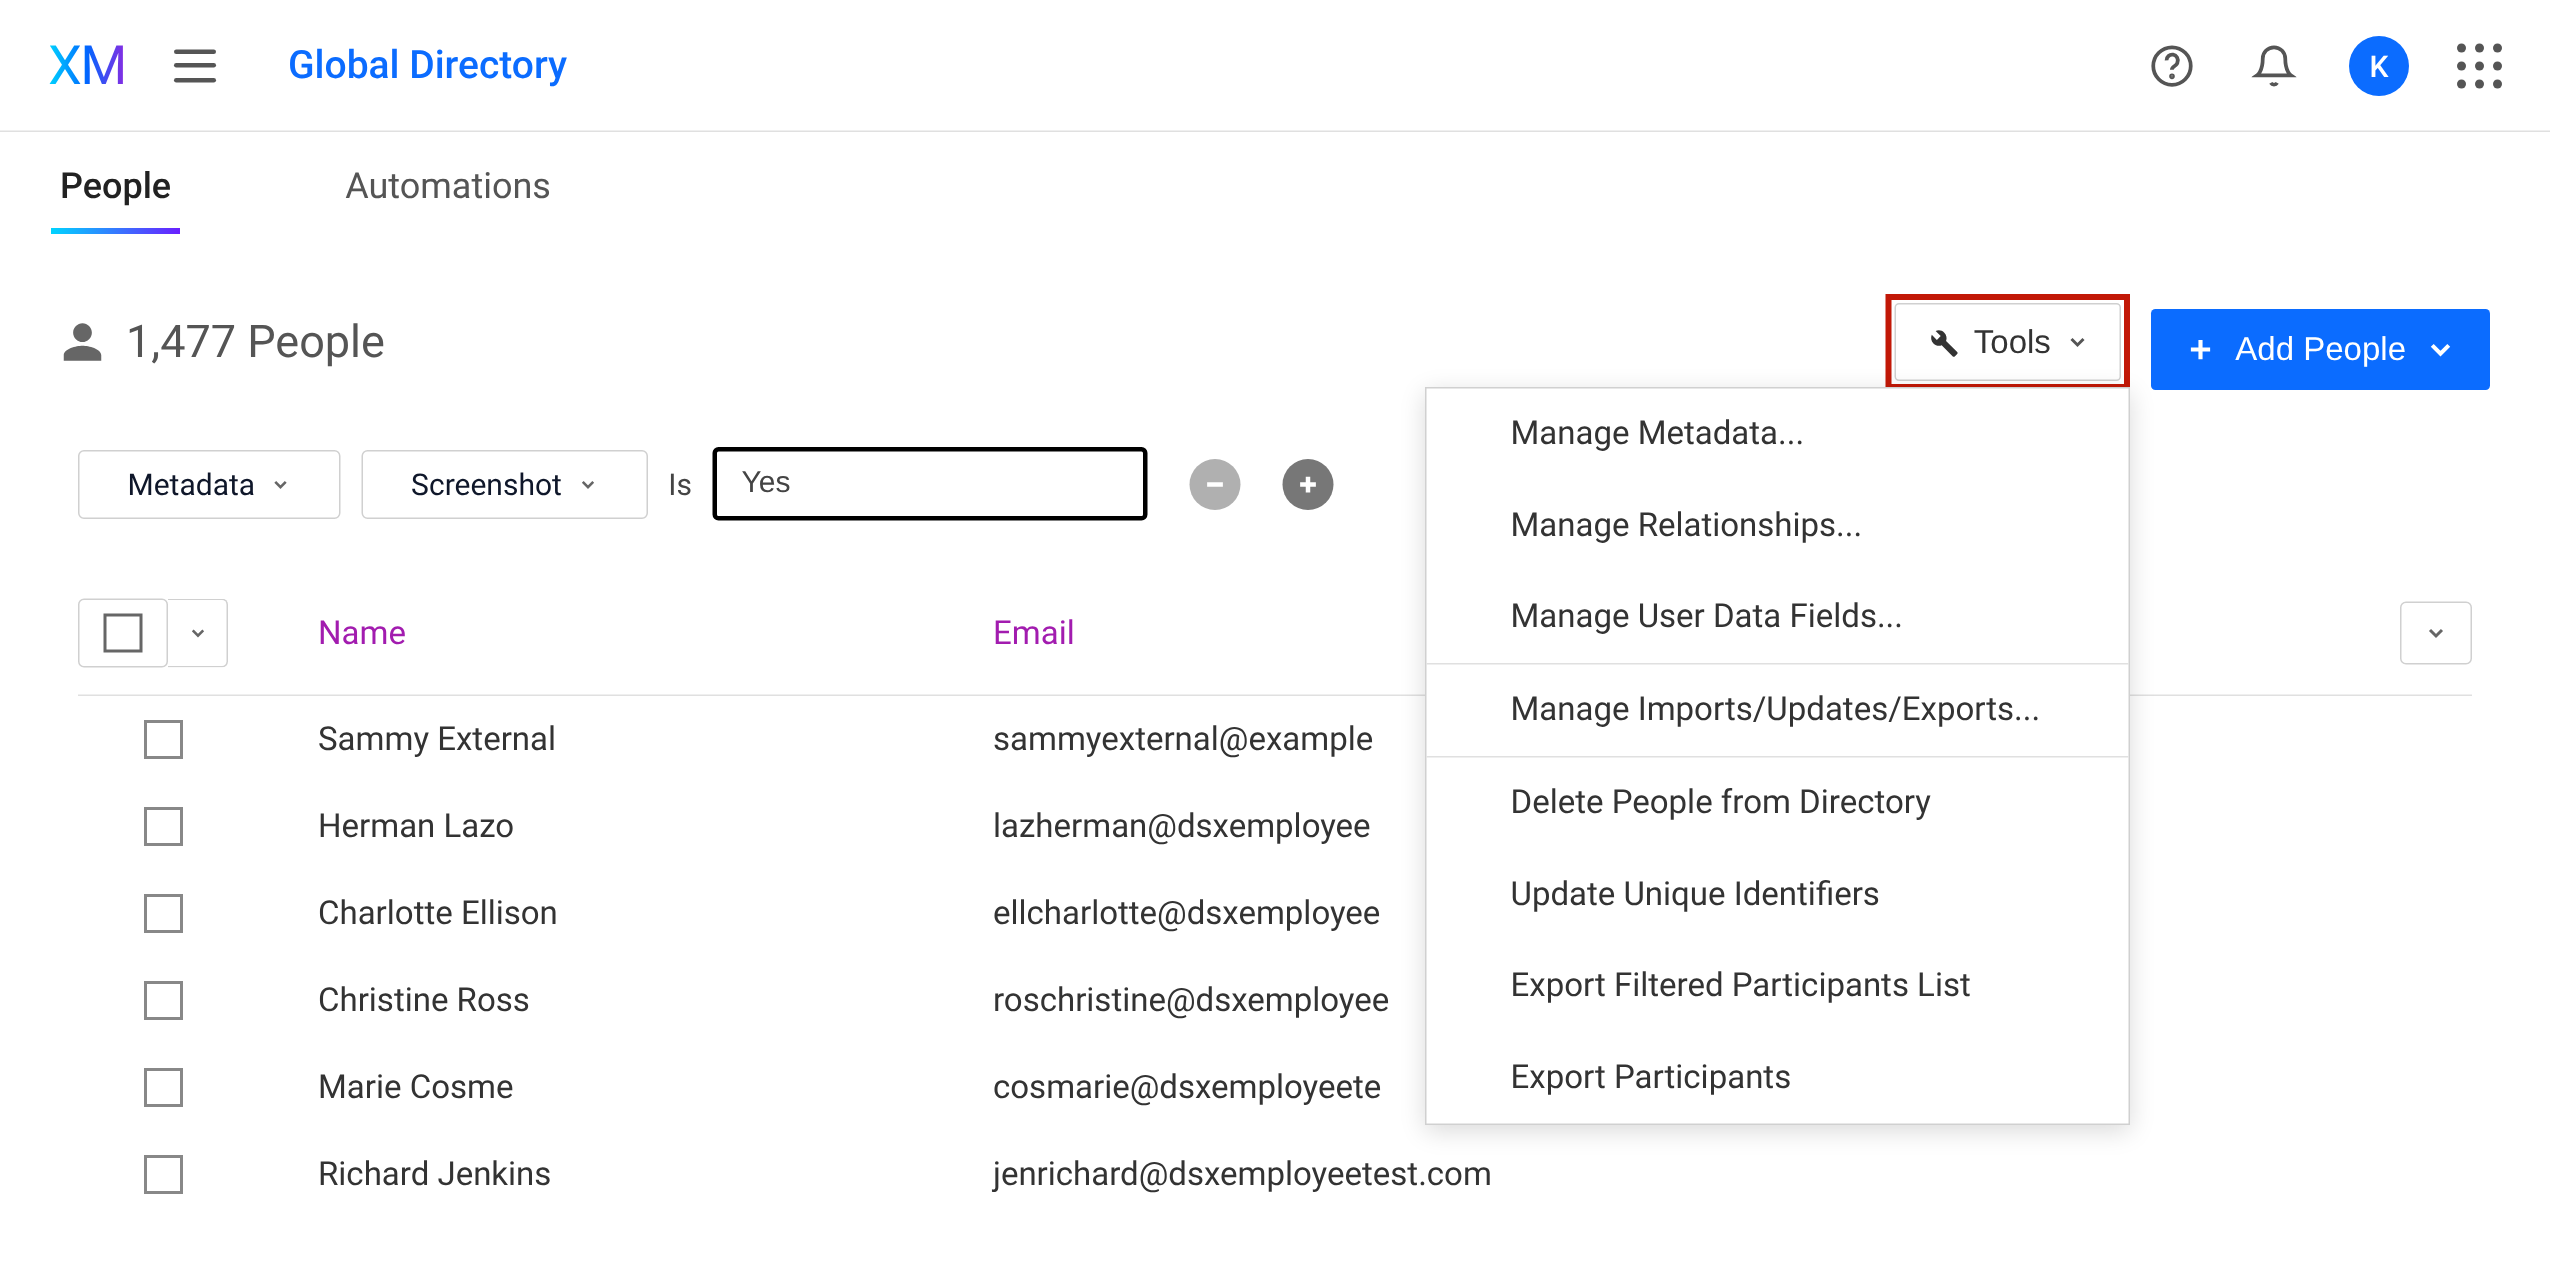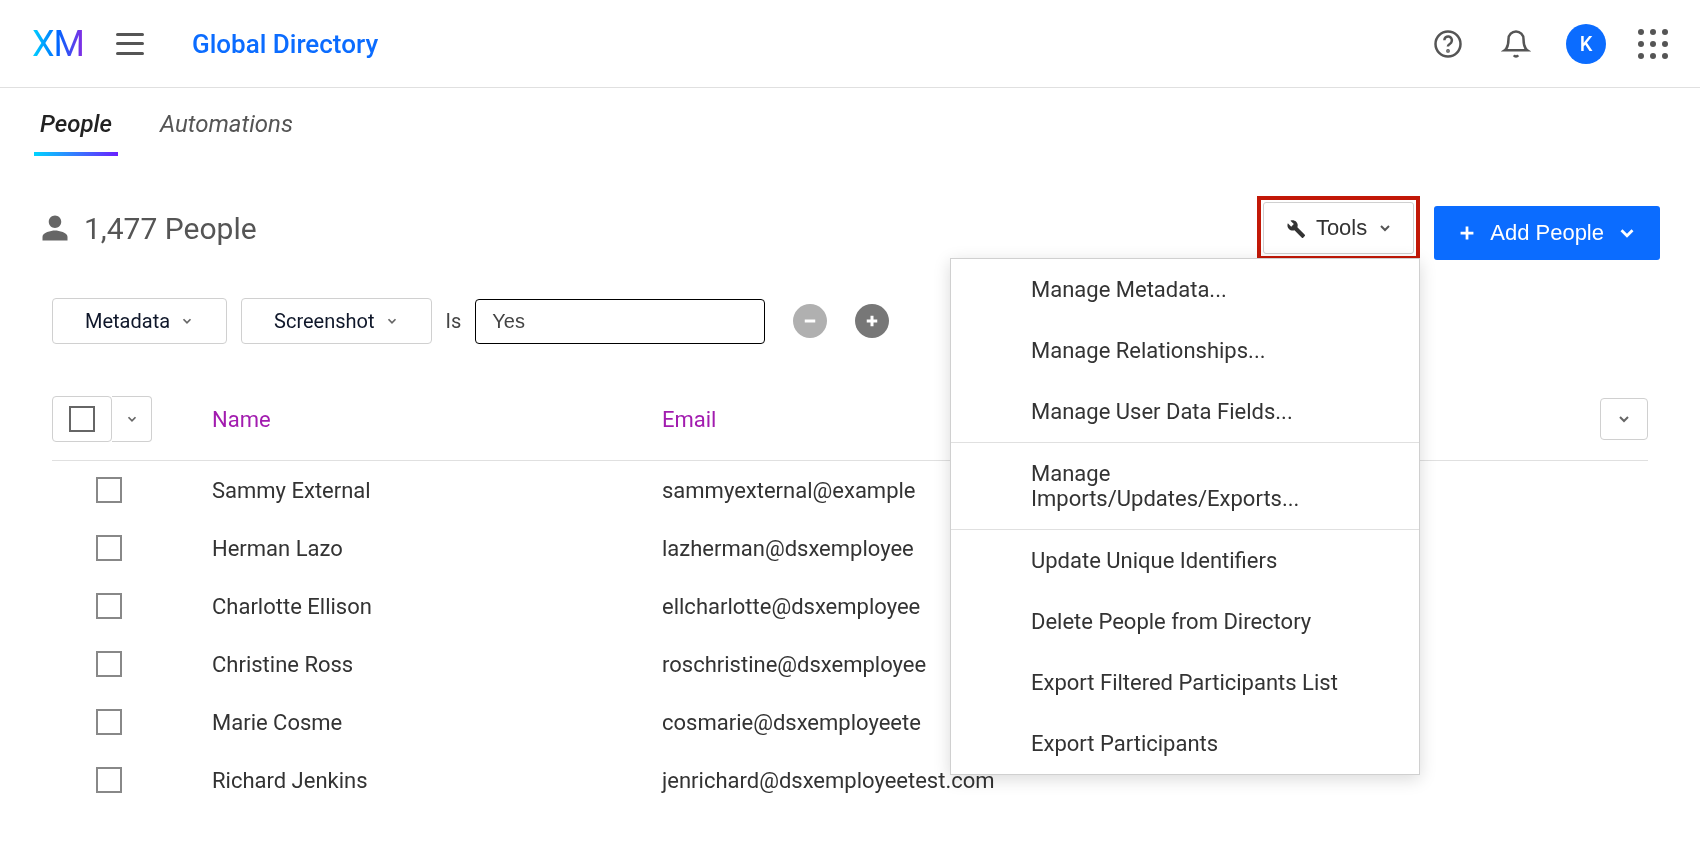--- a/index.html
+++ b/index.html
@@ -11,39 +11,39 @@
   .hamburger { width: 28px; height: 22px; display: flex; flex-direction: column; justify-content: space-between; margin-right: 48px; cursor: pointer; }
   .hamburger span { display: block; height: 3px; background: #555; border-radius: 2px; }
   .breadcrumb { font-size: 26px; color: #0b6cff; font-weight: 500; }
   .topbar-right { margin-left: auto; display: flex; align-items: center; gap: 32px; }
   .icon-btn { width: 36px; height: 36px; display: flex; align-items: center; justify-content: center; cursor: pointer; color: #555; }
   .avatar { width: 40px; height: 40px; border-radius: 50%; background: #0b6cff; color: #fff; display: flex; align-items: center; justify-content: center; font-size: 20px; font-weight: 500; }
   .apps-grid { display: grid; grid-template-columns: repeat(3, 6px); grid-template-rows: repeat(3, 6px); gap: 6px; cursor: pointer; }
   .apps-grid span { width: 6px; height: 6px; background: #555; border-radius: 50%; }
 
   
-  .tabs { display: flex; padding: 0 40px; gap: 48px; font-style: italic; }
+  .tabs { display: flex; padding: 0 40px; gap: 116px; }
   .tab { font-size: 24px; color: #555; padding: 22px 0 18px; cursor: pointer; position: relative; }
   .tab.active { color: #222; font-weight: 500; }
   .tab.active::after { content: ""; position: absolute; left: -6px; right: -6px; bottom: 0; height: 4px; background: linear-gradient(90deg, #00d4ff, #6a1fff); }
 
   
   .page-header { display: flex; align-items: center; padding: 40px 40px 20px; }
   .people-count { display: flex; align-items: center; gap: 14px; font-size: 30px; color: #555; }
   .page-header-right { margin-left: auto; display: flex; align-items: flex-end; gap: 14px; position: relative; }
   .tools-btn { display: flex; align-items: center; gap: 10px; padding: 12px 20px; border: 1px solid #d0d0d0; background: #fff; font-size: 22px; color: #333; cursor: pointer; border-radius: 3px; }
   .tools-highlight { border: 4px solid #c21807; padding: 2px; }
   .add-people-btn { display: flex; align-items: center; gap: 12px; padding: 14px 22px; background: #0b6cff; color: #fff; font-size: 22px; border: none; cursor: pointer; border-radius: 3px; }
   .add-people-btn svg { width: 22px; height: 22px; }
 
   
   .filters { display: flex; align-items: center; padding: 18px 52px; gap: 14px; }
   .filter-select { display: flex; align-items: center; gap: 10px; padding: 10px 32px; border: 1px solid #d0d0d0; border-radius: 4px; font-size: 20px; color: #0f172a; cursor: pointer; background: #fff; }
   .filter-text { font-size: 20px; color: #444; }
-  .filter-input { padding: 10px 16px; border: 1px solid #000000; border-radius: 4px; font-size: 20px; color: #444; width: 290px; }
+  .filter-input { padding: 10px 16px; border: 3px solid #000000; border-radius: 4px; font-size: 20px; color: #444; width: 290px; }
   .round-btn { width: 34px; height: 34px; border-radius: 50%; background: #b0b0b0; color: #fff; display: flex; align-items: center; justify-content: center; font-size: 24px; cursor: pointer; margin-left: 14px; }
   .round-btn.add { background: #777; }
 
   
   .table-wrap { padding: 16px 52px 0; position: relative; }
   .thead { display: flex; align-items: center; padding: 18px 0; border-bottom: 1px solid #e0e0e0; font-size: 22px; color: #a21caf; }
   .th-check { width: 160px; display: flex; align-items: center; }
   .th-name { width: 450px; }
   .th-email { flex: 1; }
   .th-actions { width: 70px; display: flex; justify-content: flex-end; }
@@ -52,21 +52,21 @@
   .check-dropdown .checkbox { border-color: #666; }
   .more-btn { width: 48px; height: 42px; border: 1px solid #d0d0d0; border-radius: 4px; display: flex; align-items: center; justify-content: center; cursor: pointer; }
 
   .trow { display: flex; align-items: center; padding: 16px 0; font-size: 22px; color: #333; }
   .td-check { width: 160px; display: flex; align-items: center; padding-left: 44px; }
   .td-name { width: 450px; }
   .td-email { flex: 1; }
 
   
   .dropdown { position: absolute; top: 62px; right: 240px; width: 470px; background: #fff; border: 1px solid #d0d0d0; box-shadow: 0 4px 16px rgba(0,0,0,.15); z-index: 10; }
-  .dropdown-item { padding: 18px 80px; font-size: 22px; color: #333; cursor: pointer; }
+  .dropdown-item { padding: 18px 56px; font-size: 22px; color: #333; cursor: pointer; }
   .dropdown-divider { height: 1px; background: #e0e0e0; }
 
   .chevron { display: inline-block; }
 </style>
 </head>
 <body>
 
 <div class="topbar">
   <div class="logo">XM</div>
   <div class="hamburger">
@@ -138,22 +138,22 @@
         </svg>
     </button>
 
     <div class="dropdown">
       <div class="dropdown-item">Manage Metadata...</div>
       <div class="dropdown-item">Manage Relationships...</div>
       <div class="dropdown-item">Manage User Data Fields...</div>
       <div class="dropdown-divider"></div>
       <div class="dropdown-item">Manage Imports/Updates/Exports...</div>
       <div class="dropdown-divider"></div>
+      <div class="dropdown-item">Delete People from Directory</div>
       <div class="dropdown-item">Update Unique Identifiers</div>
-      <div class="dropdown-item">Delete People from Directory</div>
       <div class="dropdown-item">Export Filtered Participants List</div>
       <div class="dropdown-item">Export Participants</div>
     </div>
   </div>
 </div>
 
 <div class="filters">
   <div class="filter-select">
     <span>Metadata</span>
     <svg class="chevron" width="14" height="14" viewBox="0 0 24 24" fill="none" stroke="#666" stroke-width="3">

